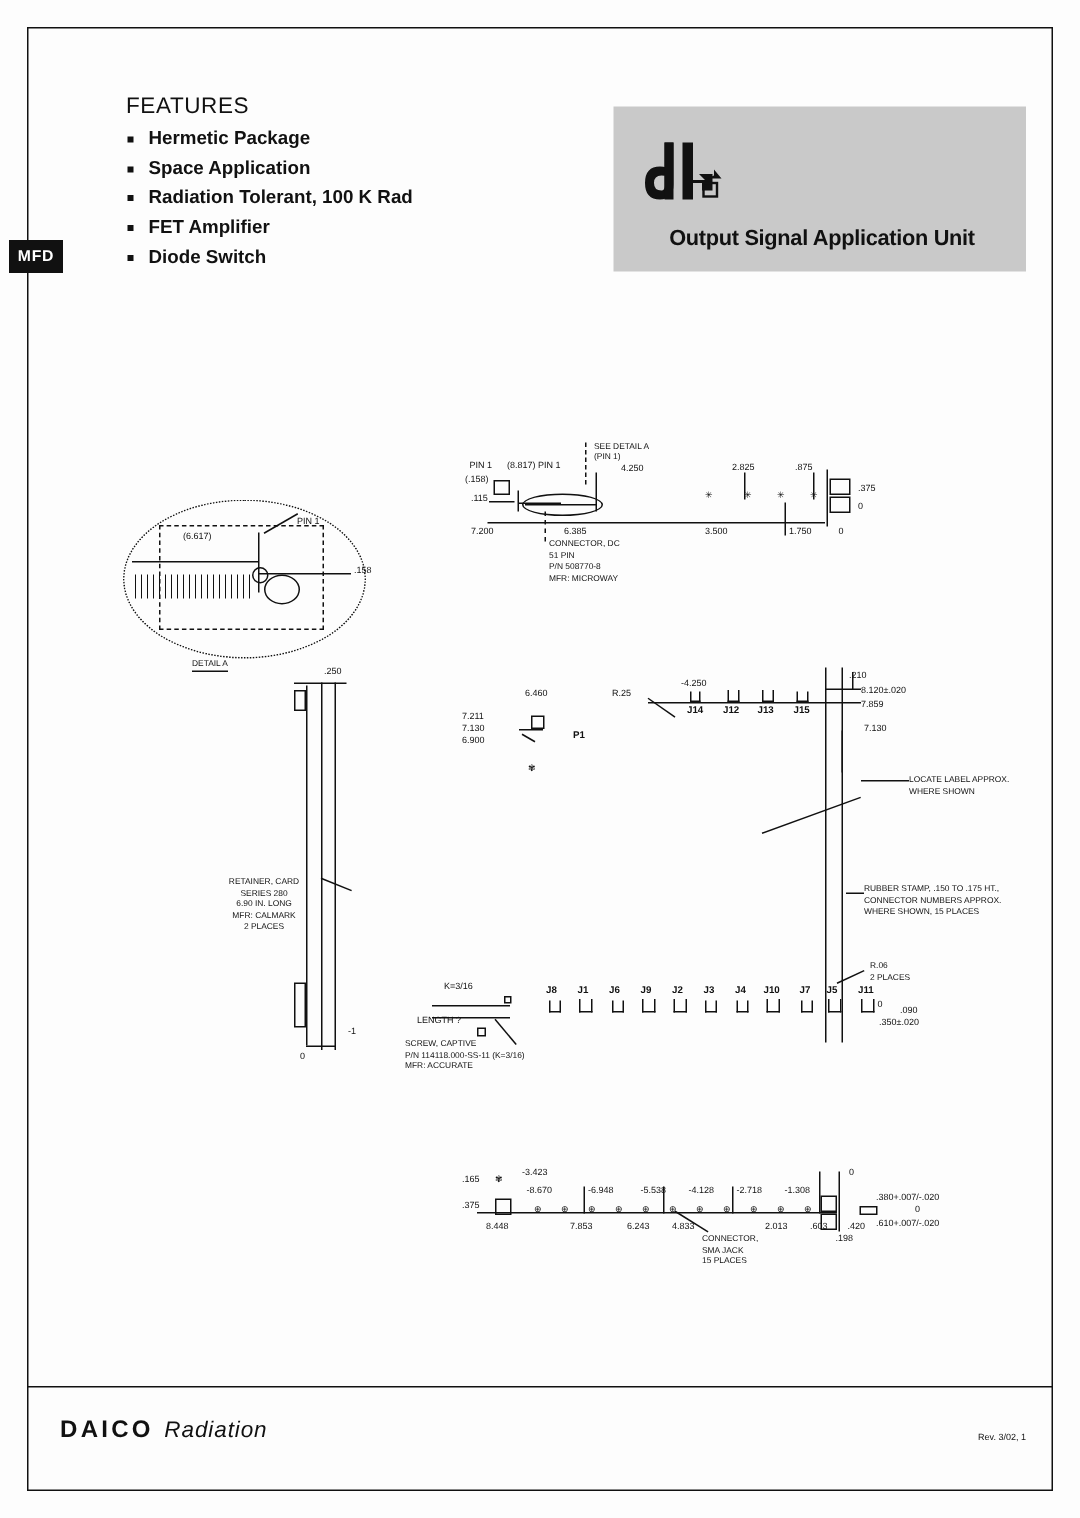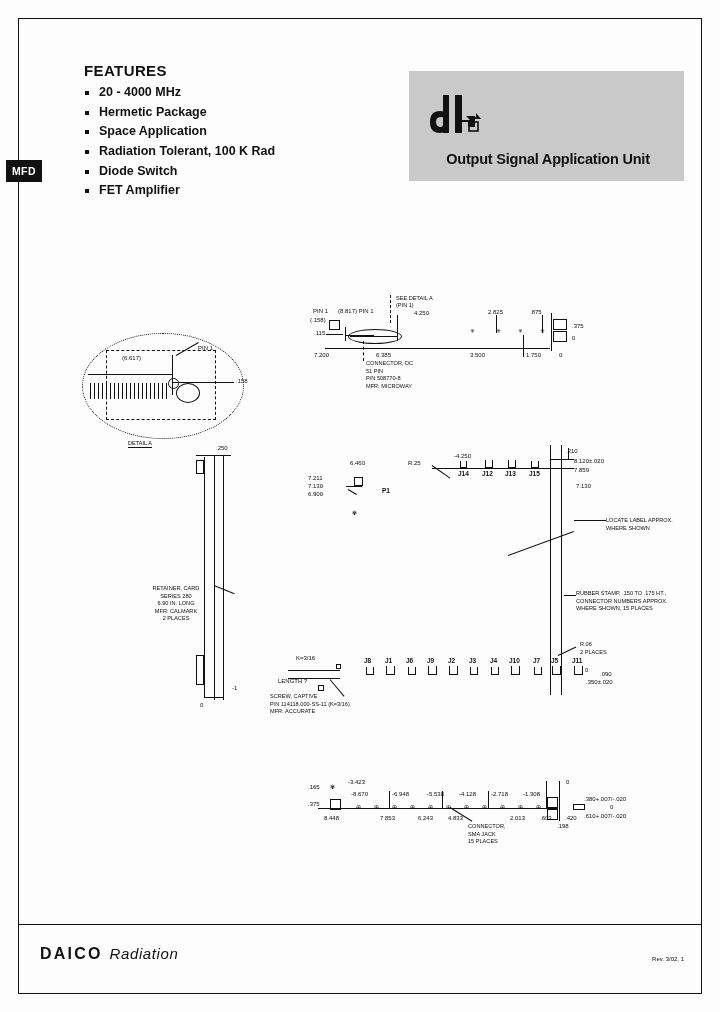--- a/index.html
+++ b/index.html
@@ -4,21 +4,21 @@
 <style>
   html,body{margin:0;padding:0;background:#ffffff;}
   body{width:720px;height:1012px;position:relative;
        font-family:"Liberation Sans","DejaVu Sans",sans-serif;
        -webkit-font-smoothing:none;}
   #page{position:absolute;left:0;top:0;width:720px;height:1012px;background:#fdfdfd;overflow:hidden;}
   #border{position:absolute;left:18px;top:18px;width:684px;height:976px;border:1px solid #111;box-sizing:border-box;}
 
   
   #features{position:absolute;left:84px;top:62px;width:300px;}
-  #features .ftitle{font-size:15px;font-weight:bold;letter-spacing:.4px;color:#111;margin:0 0 7px 0;}
+  #features .ftitle{font-size:15px;font-weight:normal;letter-spacing:.4px;color:#111;margin:0 0 7px 0;}
   #features ul{list-style:none;margin:0;padding:0;}
   #features li{font-size:12.5px;font-weight:bold;color:#111;margin:0 0 6.5px 0;padding-left:15px;position:relative;line-height:1.05;}
   #features li .sq{position:absolute;left:1px;top:5px;width:4px;height:4px;background:#111;}
 
   
   #mfd{position:absolute;left:6px;top:160px;width:36px;height:22px;background:#111;color:#fff;
        font-size:10.5px;font-weight:bold;letter-spacing:.5px;display:flex;align-items:center;justify-content:center;}
 
   
   #advrel{position:absolute;left:412px;top:47px;width:278px;text-align:left;
@@ -62,26 +62,25 @@
 </style>
 </head>
 <body>
 
 <div id="page">
   <div id="border"></div>
 
   <div id="features">
     <div class="ftitle">FEATURES</div>
     <ul>
-      <li><span class="sq"></span><span>20 - 4000 MHz</span></li>
       <li><span class="sq"></span><span>Hermetic Package</span></li>
       <li><span class="sq"></span><span>Space Application</span></li>
       <li><span class="sq"></span><span>Radiation Tolerant, 100 K Rad</span></li>
+      <li><span class="sq"></span><span>FET Amplifier</span></li>
       <li><span class="sq"></span><span>Diode Switch</span></li>
-      <li><span class="sq"></span><span>FET Amplifier</span></li>
     </ul>
   </div>
 
   <div id="mfd">MFD</div>
 
 
   <div id="modelblock">
     <div id="logo">
       <svg viewBox="0 0 70 48" width="70" height="48" aria-hidden="true">
         <path d="M22 2 L22 30 Q22 40 13 40 Q3 40 3 29 Q3 18 13 18 Q18 18 20 21 L20 27 Q18 24 14 24 Q9 24 9 29 Q9 34 14 34 Q16 34 16 31 L16 2 Z" fill="#111"></path>

